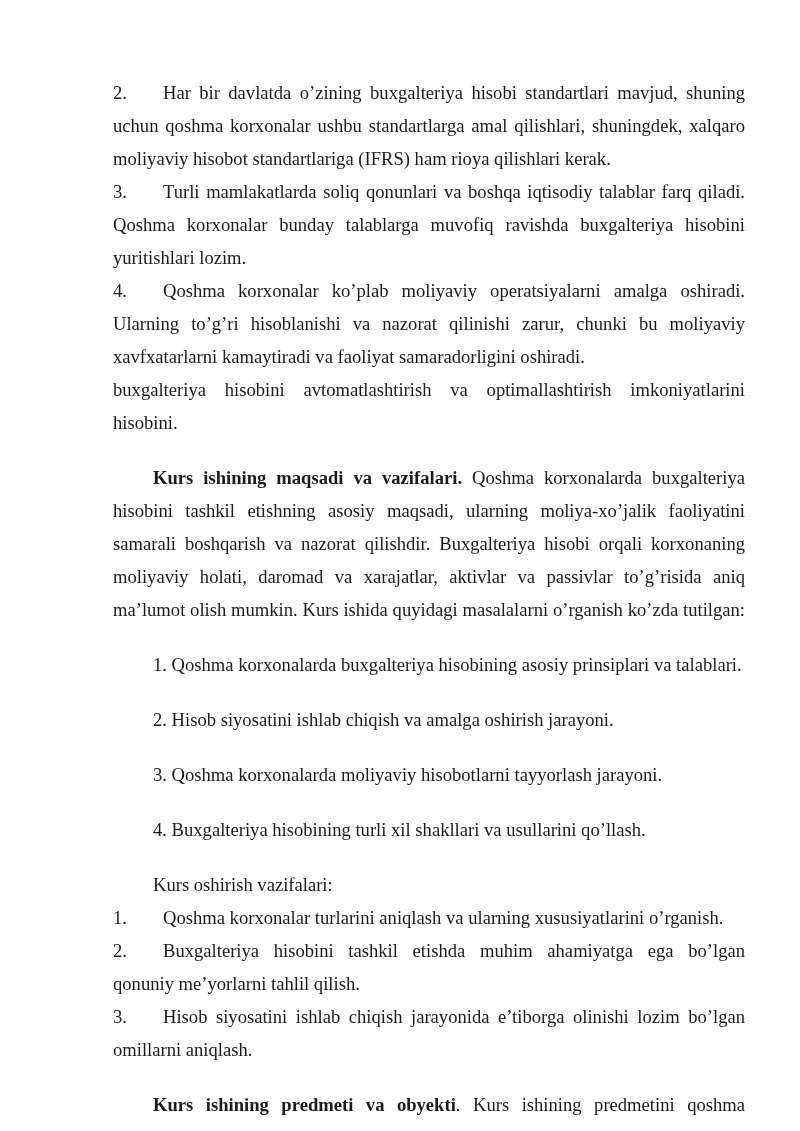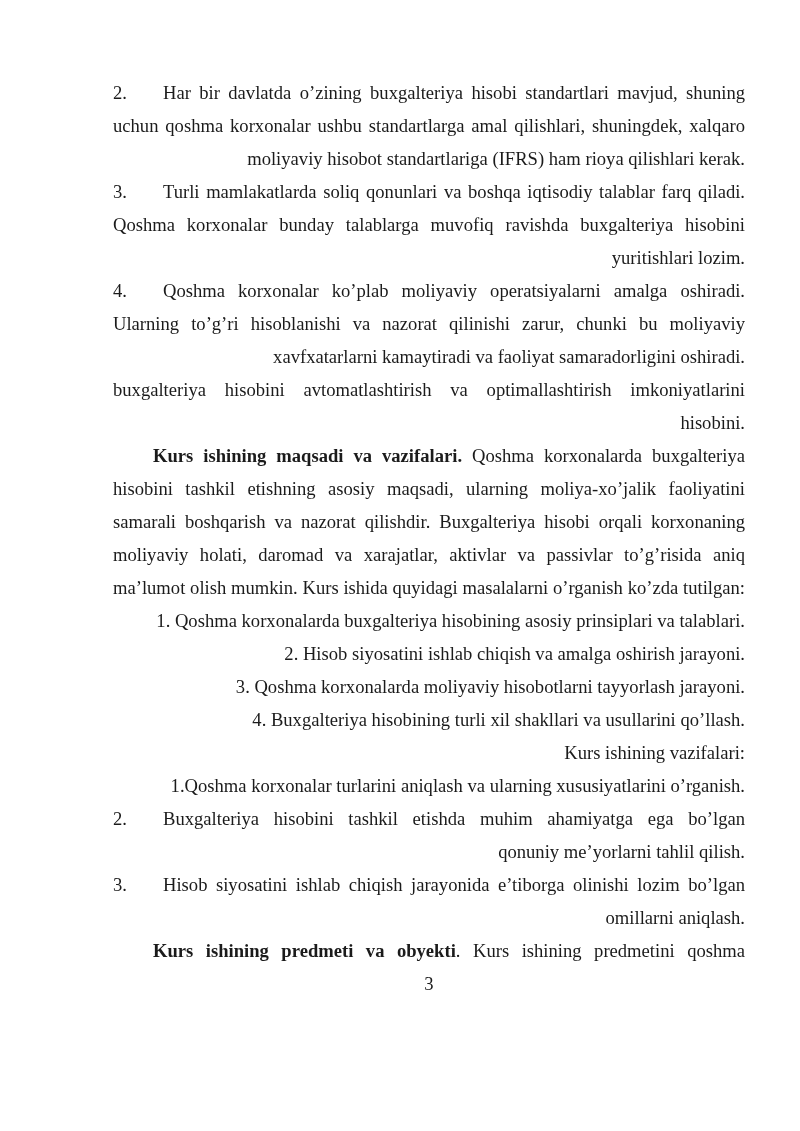--- a/index.html
+++ b/index.html
@@ -16,27 +16,27 @@
     top: 76px;
     width: 632px;
     font-family: "Liberation Serif", "DejaVu Serif", serif;
     color: #1b1b1b;
   }
   .line {
     height: 33px;
     line-height: 33px;
     font-size: 18.6px;
     white-space: normal;
-    text-align: right;
+    text-align: left;
   }
   .j {
     text-align: justify;
     text-align-last: justify;
   }
-  .ind { text-indent: 40px; }
+  .ind { text-indent: 40px; margin-top: 22px; }
   .num {
     display: inline-block;
     width: 50px;
     text-indent: 0;
   }
   .lead { font-weight: 700; }
   .pagenum {
     height: 33px;
     line-height: 33px;
     font-size: 18.6px;
@@ -66,21 +66,21 @@
   <div class="line j ind"><span class="lead">Kurs ishining maqsadi va vazifalari.</span><span> Qoshma korxonalarda buxgalteriya</span></div>
   <div class="line j"><span>hisobini tashkil etishning asosiy maqsadi, ularning moliya-xo’jalik faoliyatini</span></div>
   <div class="line j"><span>samarali boshqarish va nazorat qilishdir. Buxgalteriya hisobi orqali korxonaning</span></div>
   <div class="line j"><span>moliyaviy holati, daromad va xarajatlar, aktivlar va passivlar to’g’risida aniq</span></div>
   <div class="line j"><span>ma’lumot olish mumkin. Kurs ishida quyidagi masalalarni o’rganish ko’zda tutilgan:</span></div>
 
   <div class="line ind"><span>1. Qoshma korxonalarda buxgalteriya hisobining asosiy prinsiplari va talablari.</span></div>
   <div class="line ind"><span>2. Hisob siyosatini ishlab chiqish va amalga oshirish jarayoni.</span></div>
   <div class="line ind"><span>3. Qoshma korxonalarda moliyaviy hisobotlarni tayyorlash jarayoni.</span></div>
   <div class="line ind"><span>4. Buxgalteriya hisobining turli xil shakllari va usullarini qo’llash.</span></div>
-  <div class="line ind"><span>Kurs ishining vazifalari:</span></div>
+  <div class="line ind"><span>Kurs oshirish vazifalari:</span></div>
 
   <div class="line"><span class="num">1.</span><span>Qoshma korxonalar turlarini aniqlash va ularning xususiyatlarini o’rganish.</span></div>
   <div class="line j"><span class="num">2.</span><span>Buxgalteriya hisobini tashkil etishda muhim ahamiyatga ega bo’lgan</span></div>
   <div class="line"><span>qonuniy me’yorlarni tahlil qilish.</span></div>
   <div class="line j"><span class="num">3.</span><span>Hisob siyosatini ishlab chiqish jarayonida e’tiborga olinishi lozim bo’lgan</span></div>
   <div class="line"><span>omillarni aniqlash.</span></div>
 
   <div class="line j ind"><span class="lead">Kurs ishining predmeti va obyekti</span><span>. Kurs ishining predmetini qoshma</span></div>
 
   <div class="pagenum">3</div>

